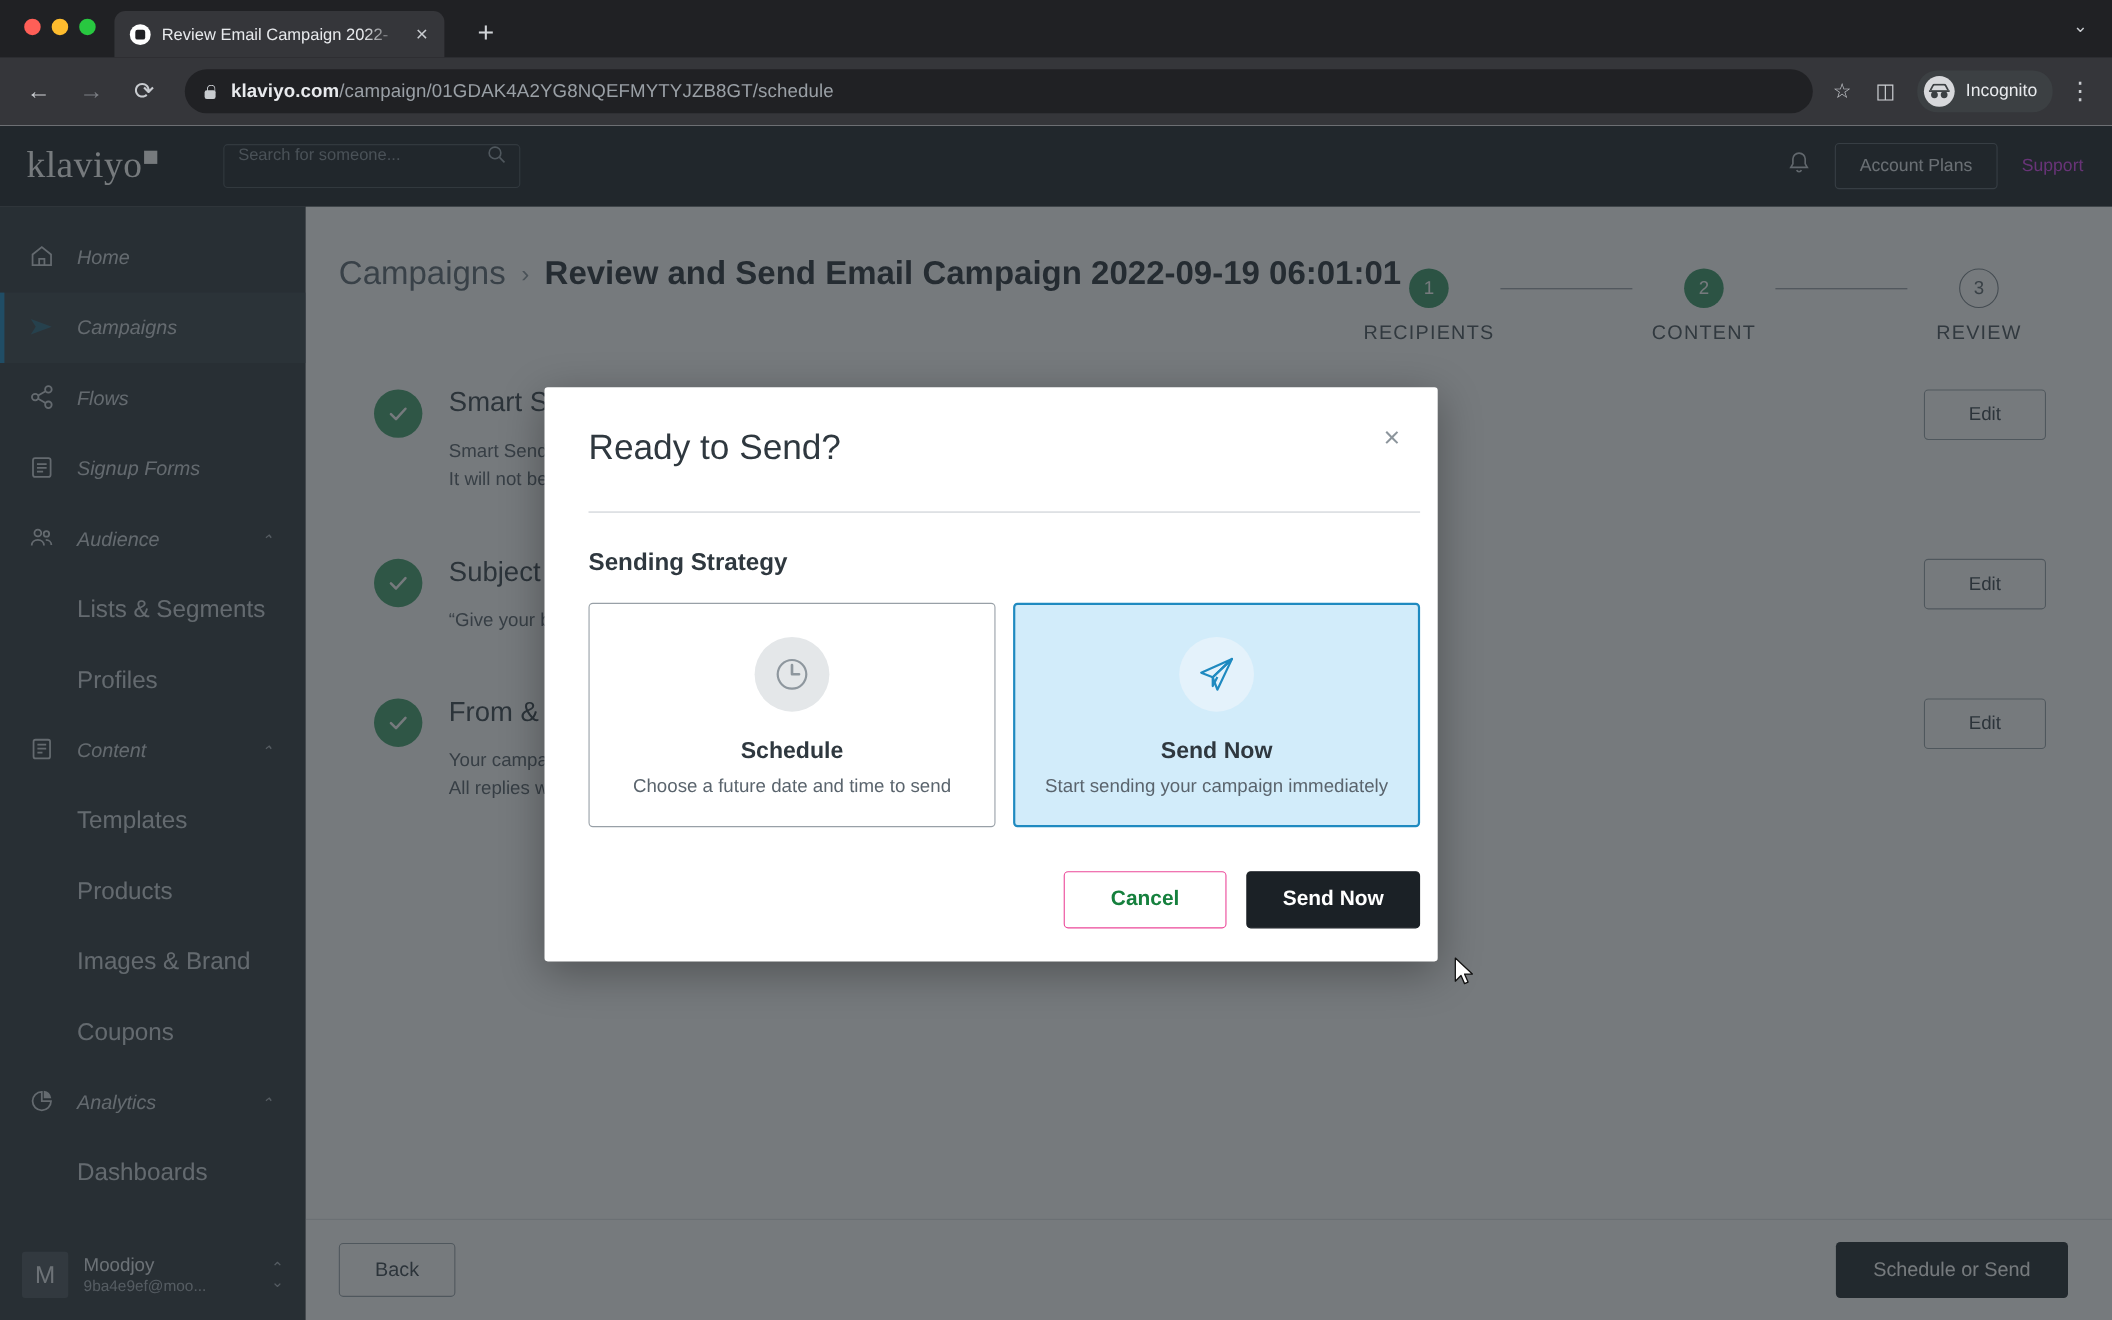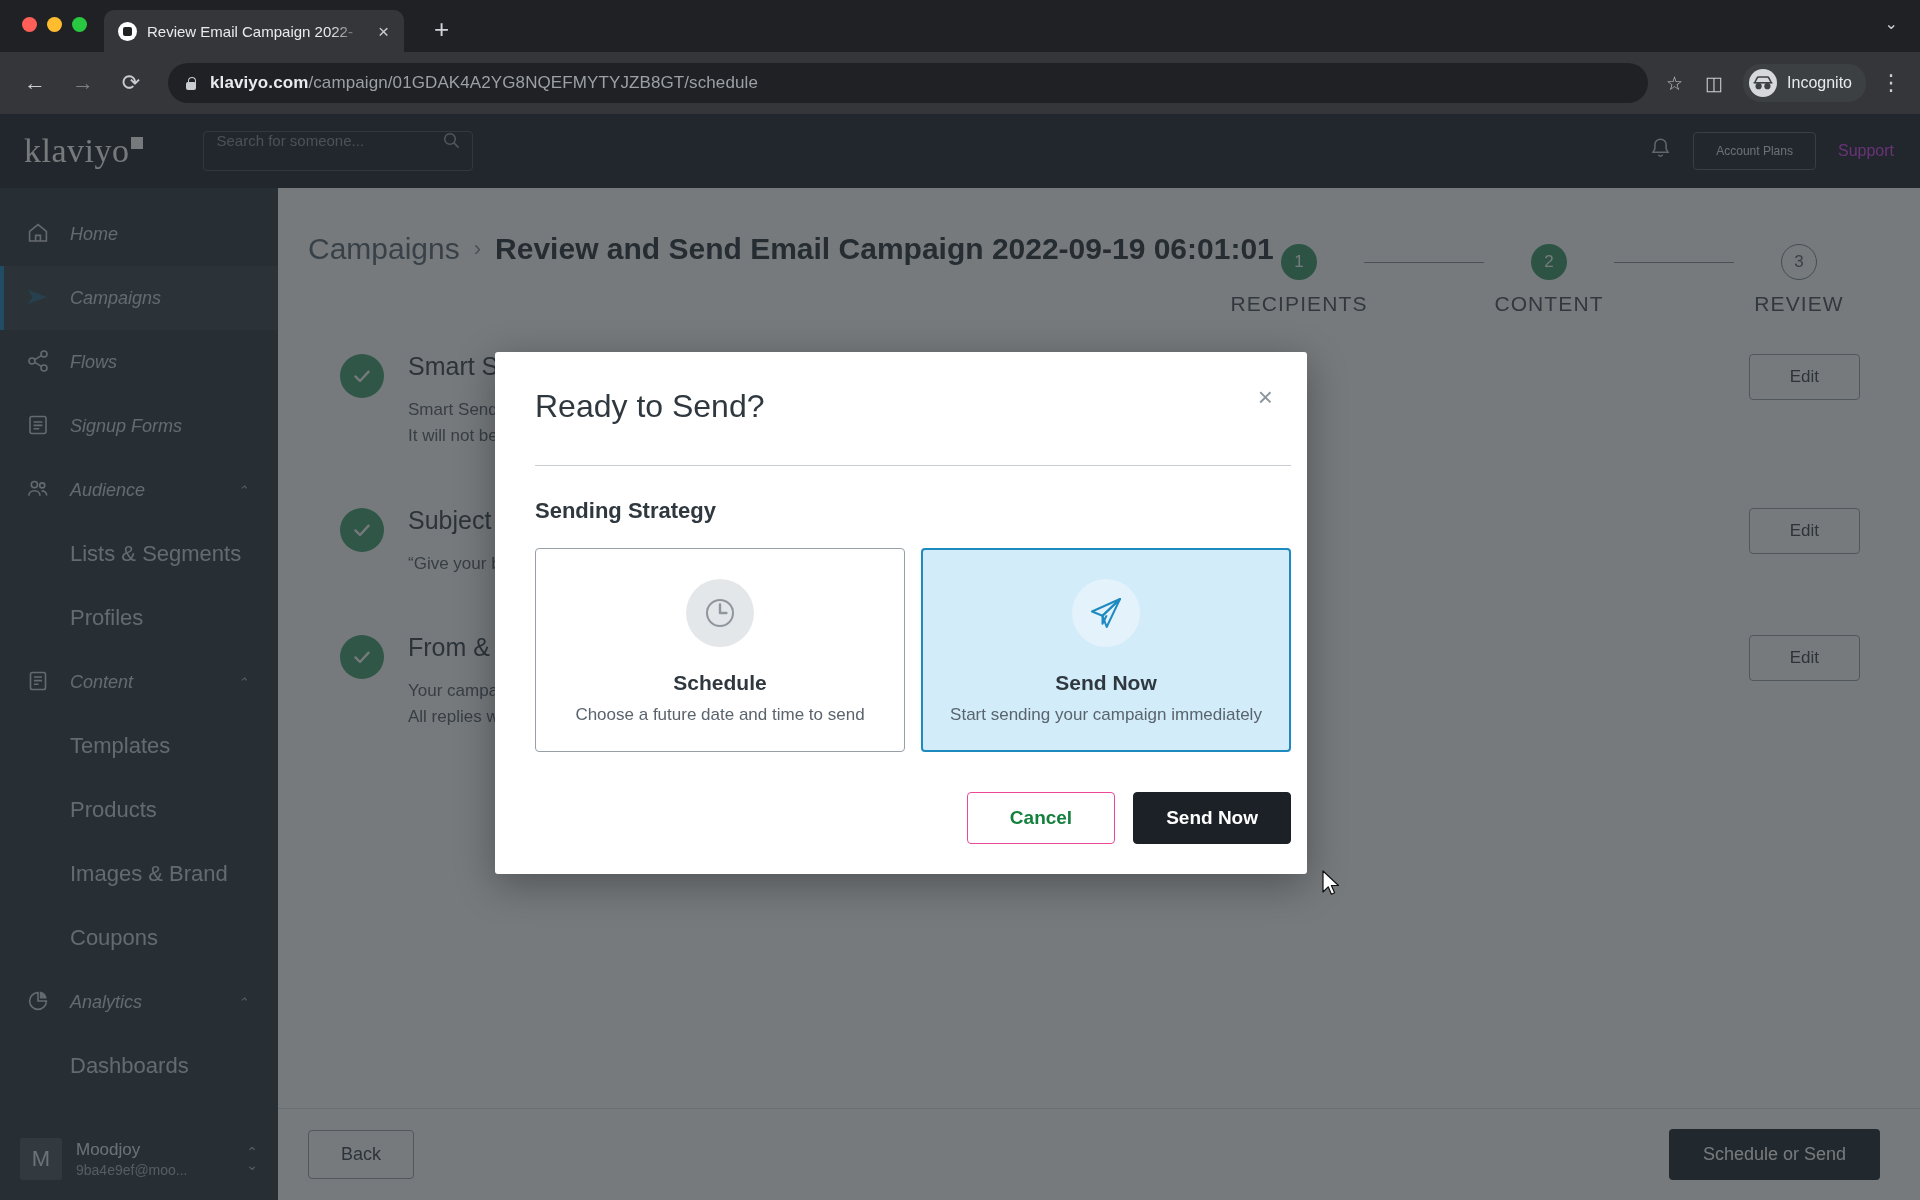--- a/index.html
+++ b/index.html
@@ -84,21 +84,21 @@
   }
   .logo { color:#fff; font-family:"Liberation Serif", serif; font-size:34px; letter-spacing:.5px; position:relative;}
   .logo .sq{position:absolute; right:-14px; top:5px; width:12px;height:12px;background:#fff;}
   .searchbox {
     margin-left:74px; width:270px; height:40px; border:1px solid #4c545b; border-radius:4px;
     display:flex; align-items:flex-start; padding:0 12px; color:#8b949c; font-size:15px; gap:8px;
   }
   .searchbox .sp{flex:1 1 auto;}
   .topbar-right { margin-left:auto; display:flex; align-items:center; gap:22px;}
   .bell { color:#c9ced4; font-size:22px; cursor:pointer;}
-  .acct-plans { border:1px solid #59616a; border-radius:4px; color:#dfe3e7; font-size:12px;
+  .acct-plans { border:1px solid #59616a; border-radius:4px; color:#dfe3e7; font-size:16px;
                 padding:11px 22px; cursor:pointer;}
   .support { color:#d946ef; font-size:16px; cursor:pointer;}
 
   .app-body { display:flex; height:1012px; }
 
   .sidebar { width:278px; background:#333a40; flex:0 0 auto; padding-top:14px; position:relative;}
   .nav-item { display:flex; align-items:center; height:64px; padding-left:26px; gap:18px;
               color:#cfd5da; font-size:18px; cursor:pointer;font-style:italic;}
   .nav-item.active { background:#3c444b; border-left:4px solid #1f8ac0; padding-left:22px; }
   .nav-item .ico { width:26px; height:26px; flex:0 0 auto; color:#cfd5da;}
@@ -119,21 +119,21 @@
   .crumb-muted{color:#5f6b75;}
   .crumb-sep{color:#8d979f;font-size:22px;}
   .crumb-bold{font-weight:700;color:#2b333a;}
 
   .steps { position:absolute; right:56px; top:56px; display:flex; align-items:flex-start; gap:0;}
   .step { display:flex; flex-direction:column; align-items:center; width:130px;}
   .bub { width:36px;height:36px;border-radius:50%;display:flex;align-items:center;
          justify-content:center;font-size:17px;}
   .bub.done{background:#3d9a6b;color:#ffffff;}
   .bub.idle{border:1.5px solid #7c858d;color:#5f6970;background:transparent;}
-  .step-lbl{margin-top:12px;font-size:21px;letter-spacing:1.1px;color:#4a545c;}
+  .step-lbl{margin-top:12px;font-size:18px;letter-spacing:1.1px;color:#4a545c;}
   .connector{height:1px;background:#8a9299;flex:1 1 auto;margin-top:18px;min-width:120px;}
 
   .cards { padding:86px 0 0 0; }
   .card-row { display:flex; align-items:flex-start; padding:0 60px 0 62px; margin-bottom:56px;}
   .check { width:44px;height:44px;border-radius:50%;background:#45a06f;flex:0 0 auto;
            display:flex;align-items:center;justify-content:center;margin-top:2px;}
   .check svg{width:24px;height:24px;}
   .card-main{margin-left:24px;flex:1 1 auto;}
   .card-title{font-size:25px;color:#3d4750;margin-bottom:16px;}
   .card-line{font-size:17px;color:#59636c;line-height:1.55;}

